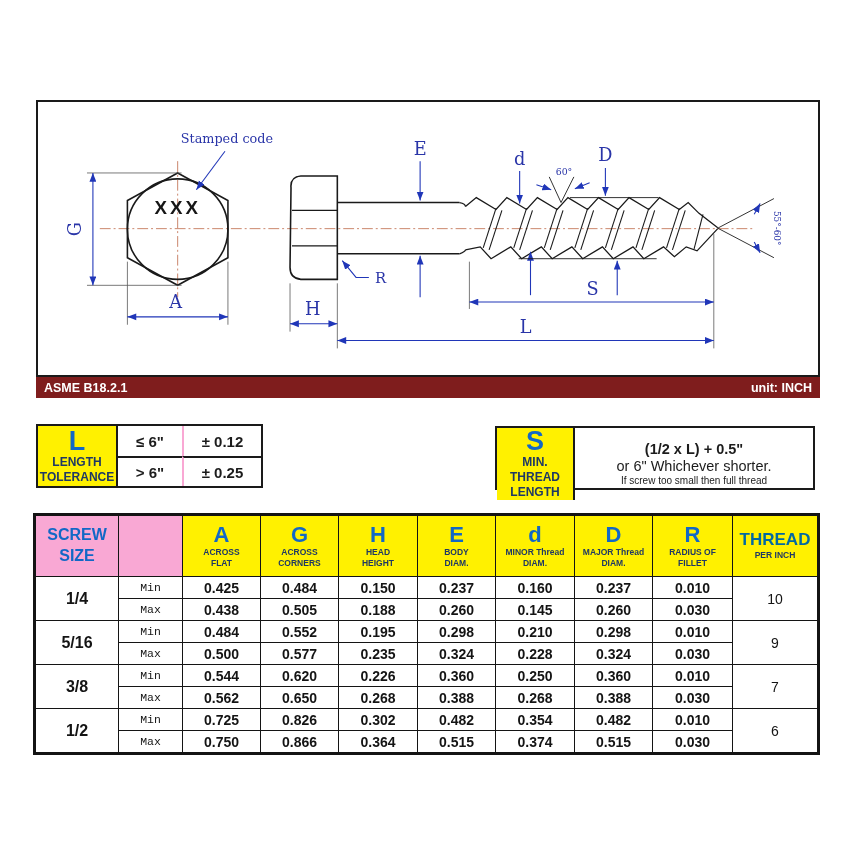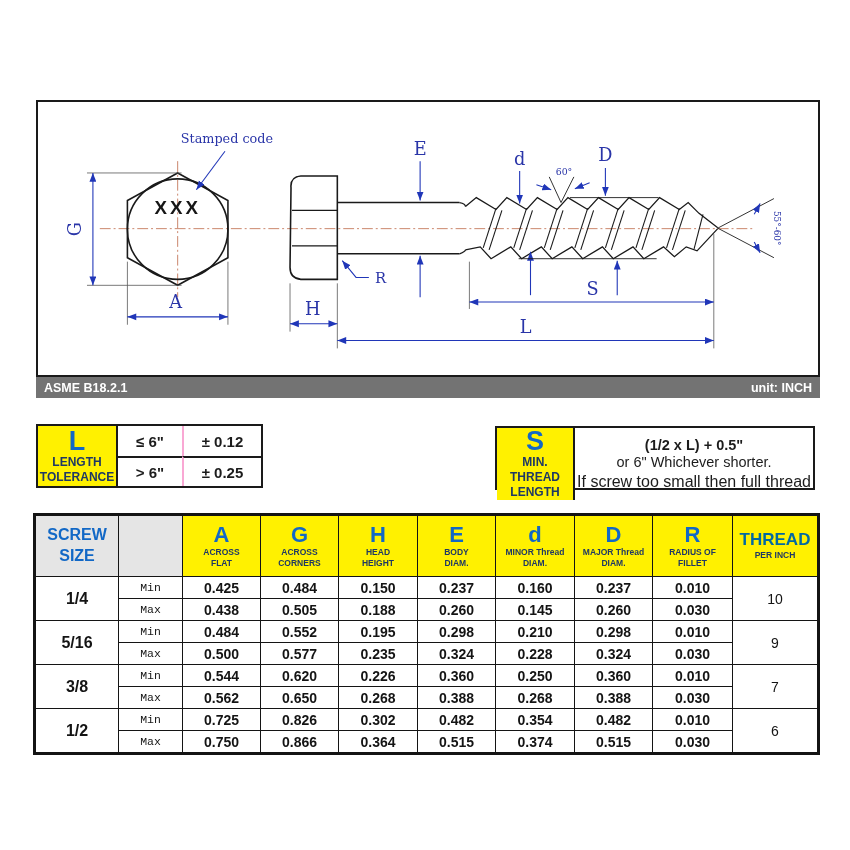--- a/index.html
+++ b/index.html
@@ -6,21 +6,21 @@
   .page{position:relative;width:850px;height:850px;background:#ffffff;
         font-family:"Liberation Sans",sans-serif;overflow:hidden;}
 
   
   .drawing-frame{position:absolute;left:36px;top:100px;width:784px;height:277px;
                  border:2px solid #1a1a1a;box-sizing:border-box;background:#fff;}
   .drawing-frame svg{display:block;width:100%;height:100%;}
 
   
   .title-bar{position:absolute;left:36px;top:377px;width:784px;height:21px;
-             background:#737373;color:#ffffff;display:flex;align-items:center;
+             background:#7f1d1d;color:#ffffff;display:flex;align-items:center;
              justify-content:space-between;padding:0 8px;box-sizing:border-box;
              font-size:12.5px;font-weight:bold;}
 
   
   .tol-box{position:absolute;border:2px solid #1a1a1a;box-sizing:border-box;
            display:grid;background:#fff;}
   .tol-left{left:36px;top:424px;width:227px;height:64px;
             grid-template-columns:80px 64px 1fr;grid-template-rows:1fr 1fr;}
   .tol-right{left:495px;top:426px;width:320px;height:64px;
              grid-template-columns:78px 1fr;}
@@ -30,30 +30,30 @@
   .tol-sym{color:#1268C6;font-size:27px;font-weight:bold;line-height:1;}
   .tol-sub{color:#1F3864;font-size:12px;font-weight:bold;line-height:1.25;text-align:center;}
   .tol-cell{display:flex;align-items:center;justify-content:center;
             font-size:15px;font-weight:600;color:#1c1c1c;}
   .tol-cell.vcol{border-left:2px solid #f9a8d4;}
   .tol-cell.row2{border-top:2px solid #1a1a1a;}
   .tol-text{display:flex;flex-direction:column;align-items:center;justify-content:center;
             line-height:1.2;color:#1c1c1c;}
   .tol-formula{font-size:14.5px;font-weight:bold;}
   .tol-alt{font-size:14.5px;font-weight:400;}
-  .tol-note{font-size:16px;font-weight:400;}
+  .tol-note{font-size:10px;font-weight:400;}
 
   
   .spec-table{position:absolute;left:33px;top:513px;width:784px;
               border-collapse:collapse;table-layout:fixed;
               border:3px solid #141414;}
   .spec-table th,.spec-table td{border:1.6px solid #141414;padding:0;text-align:center;
               vertical-align:middle;overflow:hidden;}
   .spec-table th{height:60px;background:#FFF100;}
-  .spec-table th.white{background:#e5e5e5;}
+  .spec-table th.white{background:#f9a8d4;}
   .hdr-sym{display:block;color:#1268C6;font-size:22px;font-weight:bold;line-height:1.05;}
   .hdr-sub{display:block;color:#1F3864;font-size:8.5px;font-weight:bold;line-height:1.3;}
   .hdr-screw{color:#1268C6;font-size:16px;font-weight:bold;line-height:1.3;}
   .hdr-thread{display:block;color:#0369a1;font-size:17px;font-weight:bold;line-height:1.1;}
   .spec-table td{height:21px;font-size:14px;font-weight:600;color:#141414;background:#fff;}
   td.size-cell{font-size:16px;font-weight:bold;margin-left:33px;}
   td.mm-cell{font-size:11.5px;font-weight:400;font-family:Liberation Mono, monospace;}
   td.tpi-cell{font-size:14px;font-weight:500;margin-left:17px;}
 
   

